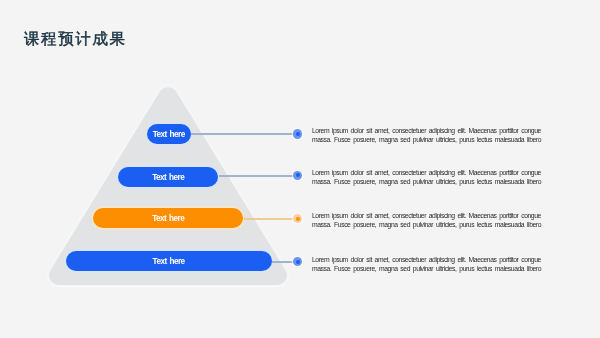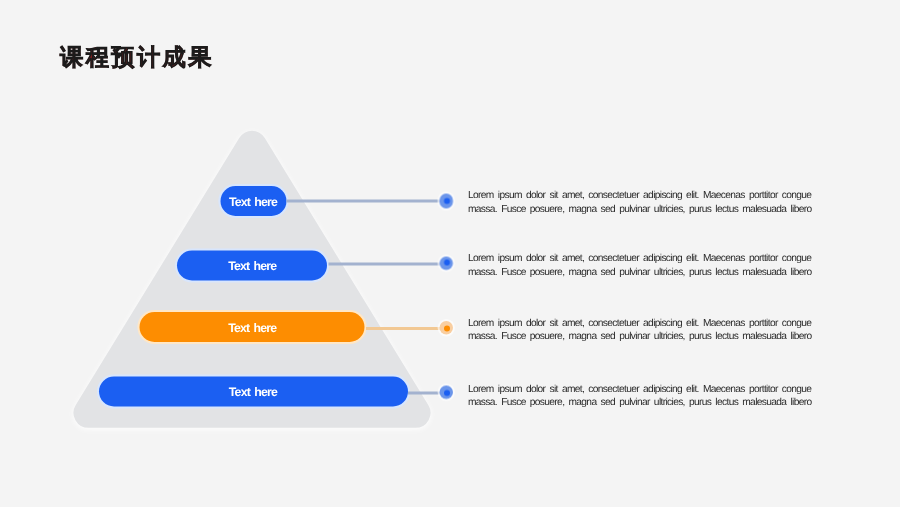--- a/index.html
+++ b/index.html
@@ -1,22 +1,22 @@
 <!DOCTYPE html>
 <html><head>
 <meta charset="utf-8">
 <title>Pyramid Slide</title>
 <style>
 html,body{margin:0;padding:0;}
 body{width:600px;height:338px;background:#f4f4f4;overflow:hidden;
      font-family:"Liberation Sans",sans-serif;-webkit-font-smoothing:antialiased;}
 .slide{position:relative;width:600px;height:338px;background:#f4f4f4;}
 
-.title{position:absolute;left:40px;top:29.5px;font-size:15.5px;font-weight:bold;
-       color:#7f1d1d;line-height:18px;letter-spacing:1.6px;
+.title{position:absolute;left:24px;top:29.5px;font-size:15.5px;font-weight:normal;
+       color:#0c4a6e;line-height:18px;letter-spacing:1.6px;
        -webkit-text-stroke:0.42px #1b1b1b;transform:translateZ(0);white-space:nowrap;}
 
 .pyramid{position:absolute;left:40px;top:70px;filter:drop-shadow(0 1.6px 2.2px rgba(255,255,255,0.95));}
 
 .bar{position:absolute;border-radius:999px;display:flex;align-items:flex-start;justify-content:center;
      color:#fff;font-size:8.2px;letter-spacing:-0.54px;word-spacing:1.1px;font-weight:bold;height:19.7px;
      line-height:19.7px;transform:translateZ(0);}
 .bar .bar-label{display:block;position:relative;top:1.1px;}
 .bar.blue{background:#1b5ff2;box-shadow:0 0 0 1.4px #d8e6fd;}
 .bar.orange{background:#fd8d01;box-shadow:0 0 0 1.4px #ffe7c6;}

